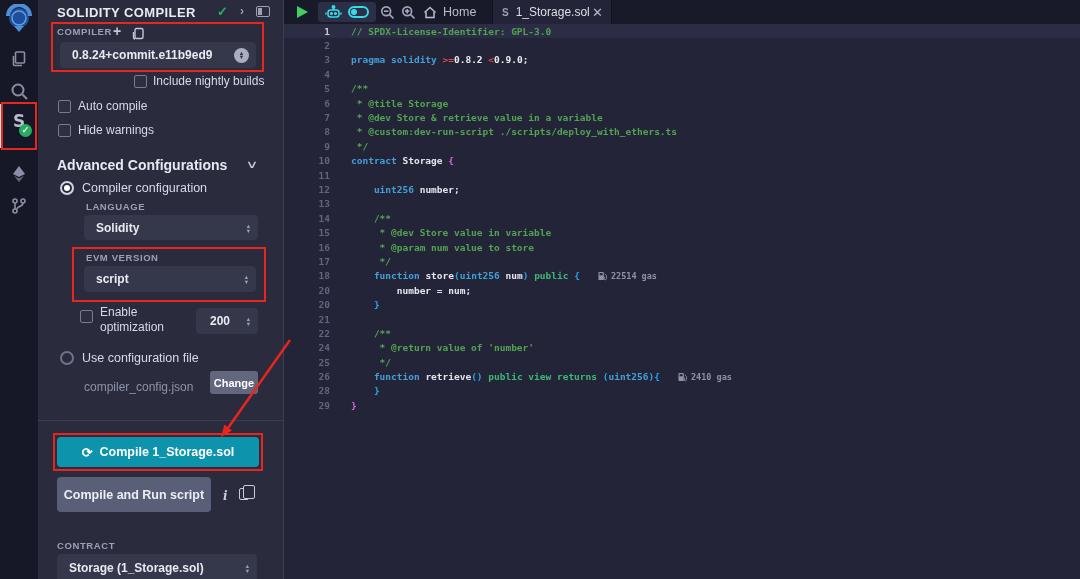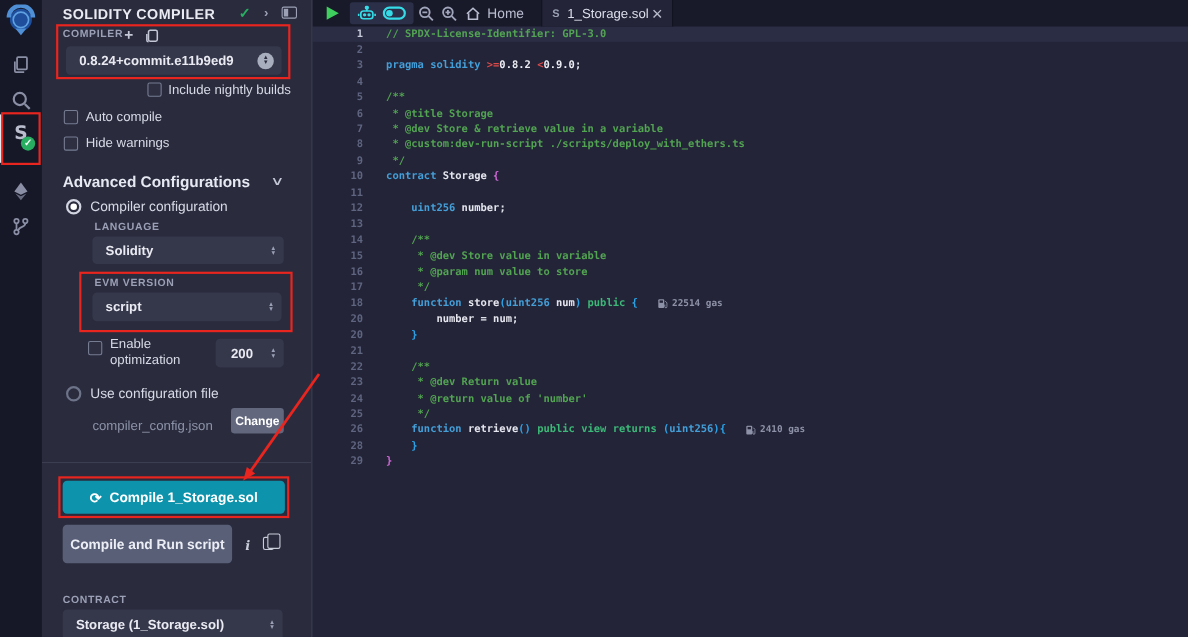--- a/index.html
+++ b/index.html
@@ -281,21 +281,20 @@
         <div class="code-line"><span class="gutter-num">17</span><span class="code-text"><span class="tok-cm">     */</span></span></div>
         <div class="code-line"><span class="gutter-num">18</span><span class="code-text"><span class="tok-tx">    </span><span class="tok-kw">function </span><span class="tok-id">store</span><span class="tok-b2">(</span><span class="tok-kw">uint256 </span><span class="tok-id">num</span><span class="tok-b2">)</span><span class="tok-tx"> </span><span class="tok-gr">public </span><span class="tok-b2">{</span></span><span class="gas-badge"><svg width="9" height="10" viewBox="0 0 10 11" fill="#8e92a8">
               <rect x="0.5" y="1" width="6" height="9" rx="1"></rect>
               <rect x="1.8" y="2.3" width="3.4" height="2.4" fill="#232437"></rect>
               <path d="M7.5 3 L9.3 4.8 V8.6 a1.1 1.1 0 0 1 -2.2 0 V6.5" fill="none" stroke="#8e92a8" stroke-width="1"></path>
             </svg><span>22514 gas</span></span></div>
         <div class="code-line"><span class="gutter-num">20</span><span class="code-text"><span class="tok-tx">        </span><span class="tok-id">number </span><span class="tok-tx">= </span><span class="tok-id">num</span><span class="tok-tx">;</span></span></div>
         <div class="code-line"><span class="gutter-num">20</span><span class="code-text"><span class="tok-tx">    </span><span class="tok-b2">}</span></span></div>
         <div class="code-line"><span class="gutter-num">21</span><span class="code-text"></span></div>
         <div class="code-line"><span class="gutter-num">22</span><span class="code-text"><span class="tok-cm">    /**</span></span></div>
-        <div class="code-line"><span class="gutter-num">23</span><span class="code-text"><span class="tok-cm">     * @dev Return value</span></span></div>
         <div class="code-line"><span class="gutter-num">24</span><span class="code-text"><span class="tok-cm">     * @return value of 'number'</span></span></div>
         <div class="code-line"><span class="gutter-num">25</span><span class="code-text"><span class="tok-cm">     */</span></span></div>
         <div class="code-line"><span class="gutter-num">26</span><span class="code-text"><span class="tok-tx">    </span><span class="tok-kw">function </span><span class="tok-id">retrieve</span><span class="tok-b2">()</span><span class="tok-tx"> </span><span class="tok-gr">public view returns </span><span class="tok-b2">(</span><span class="tok-kw">uint256</span><span class="tok-b2">){</span></span><span class="gas-badge"><svg width="9" height="10" viewBox="0 0 10 11" fill="#8e92a8">
               <rect x="0.5" y="1" width="6" height="9" rx="1"></rect>
               <rect x="1.8" y="2.3" width="3.4" height="2.4" fill="#232437"></rect>
               <path d="M7.5 3 L9.3 4.8 V8.6 a1.1 1.1 0 0 1 -2.2 0 V6.5" fill="none" stroke="#8e92a8" stroke-width="1"></path>
             </svg><span>2410 gas</span></span></div>
         <div class="code-line"><span class="gutter-num">28</span><span class="code-text"><span class="tok-tx">    </span><span class="tok-b2">}</span></span></div>
         <div class="code-line"><span class="gutter-num">29</span><span class="code-text"><span class="tok-b1">}</span></span></div>
       </div>

